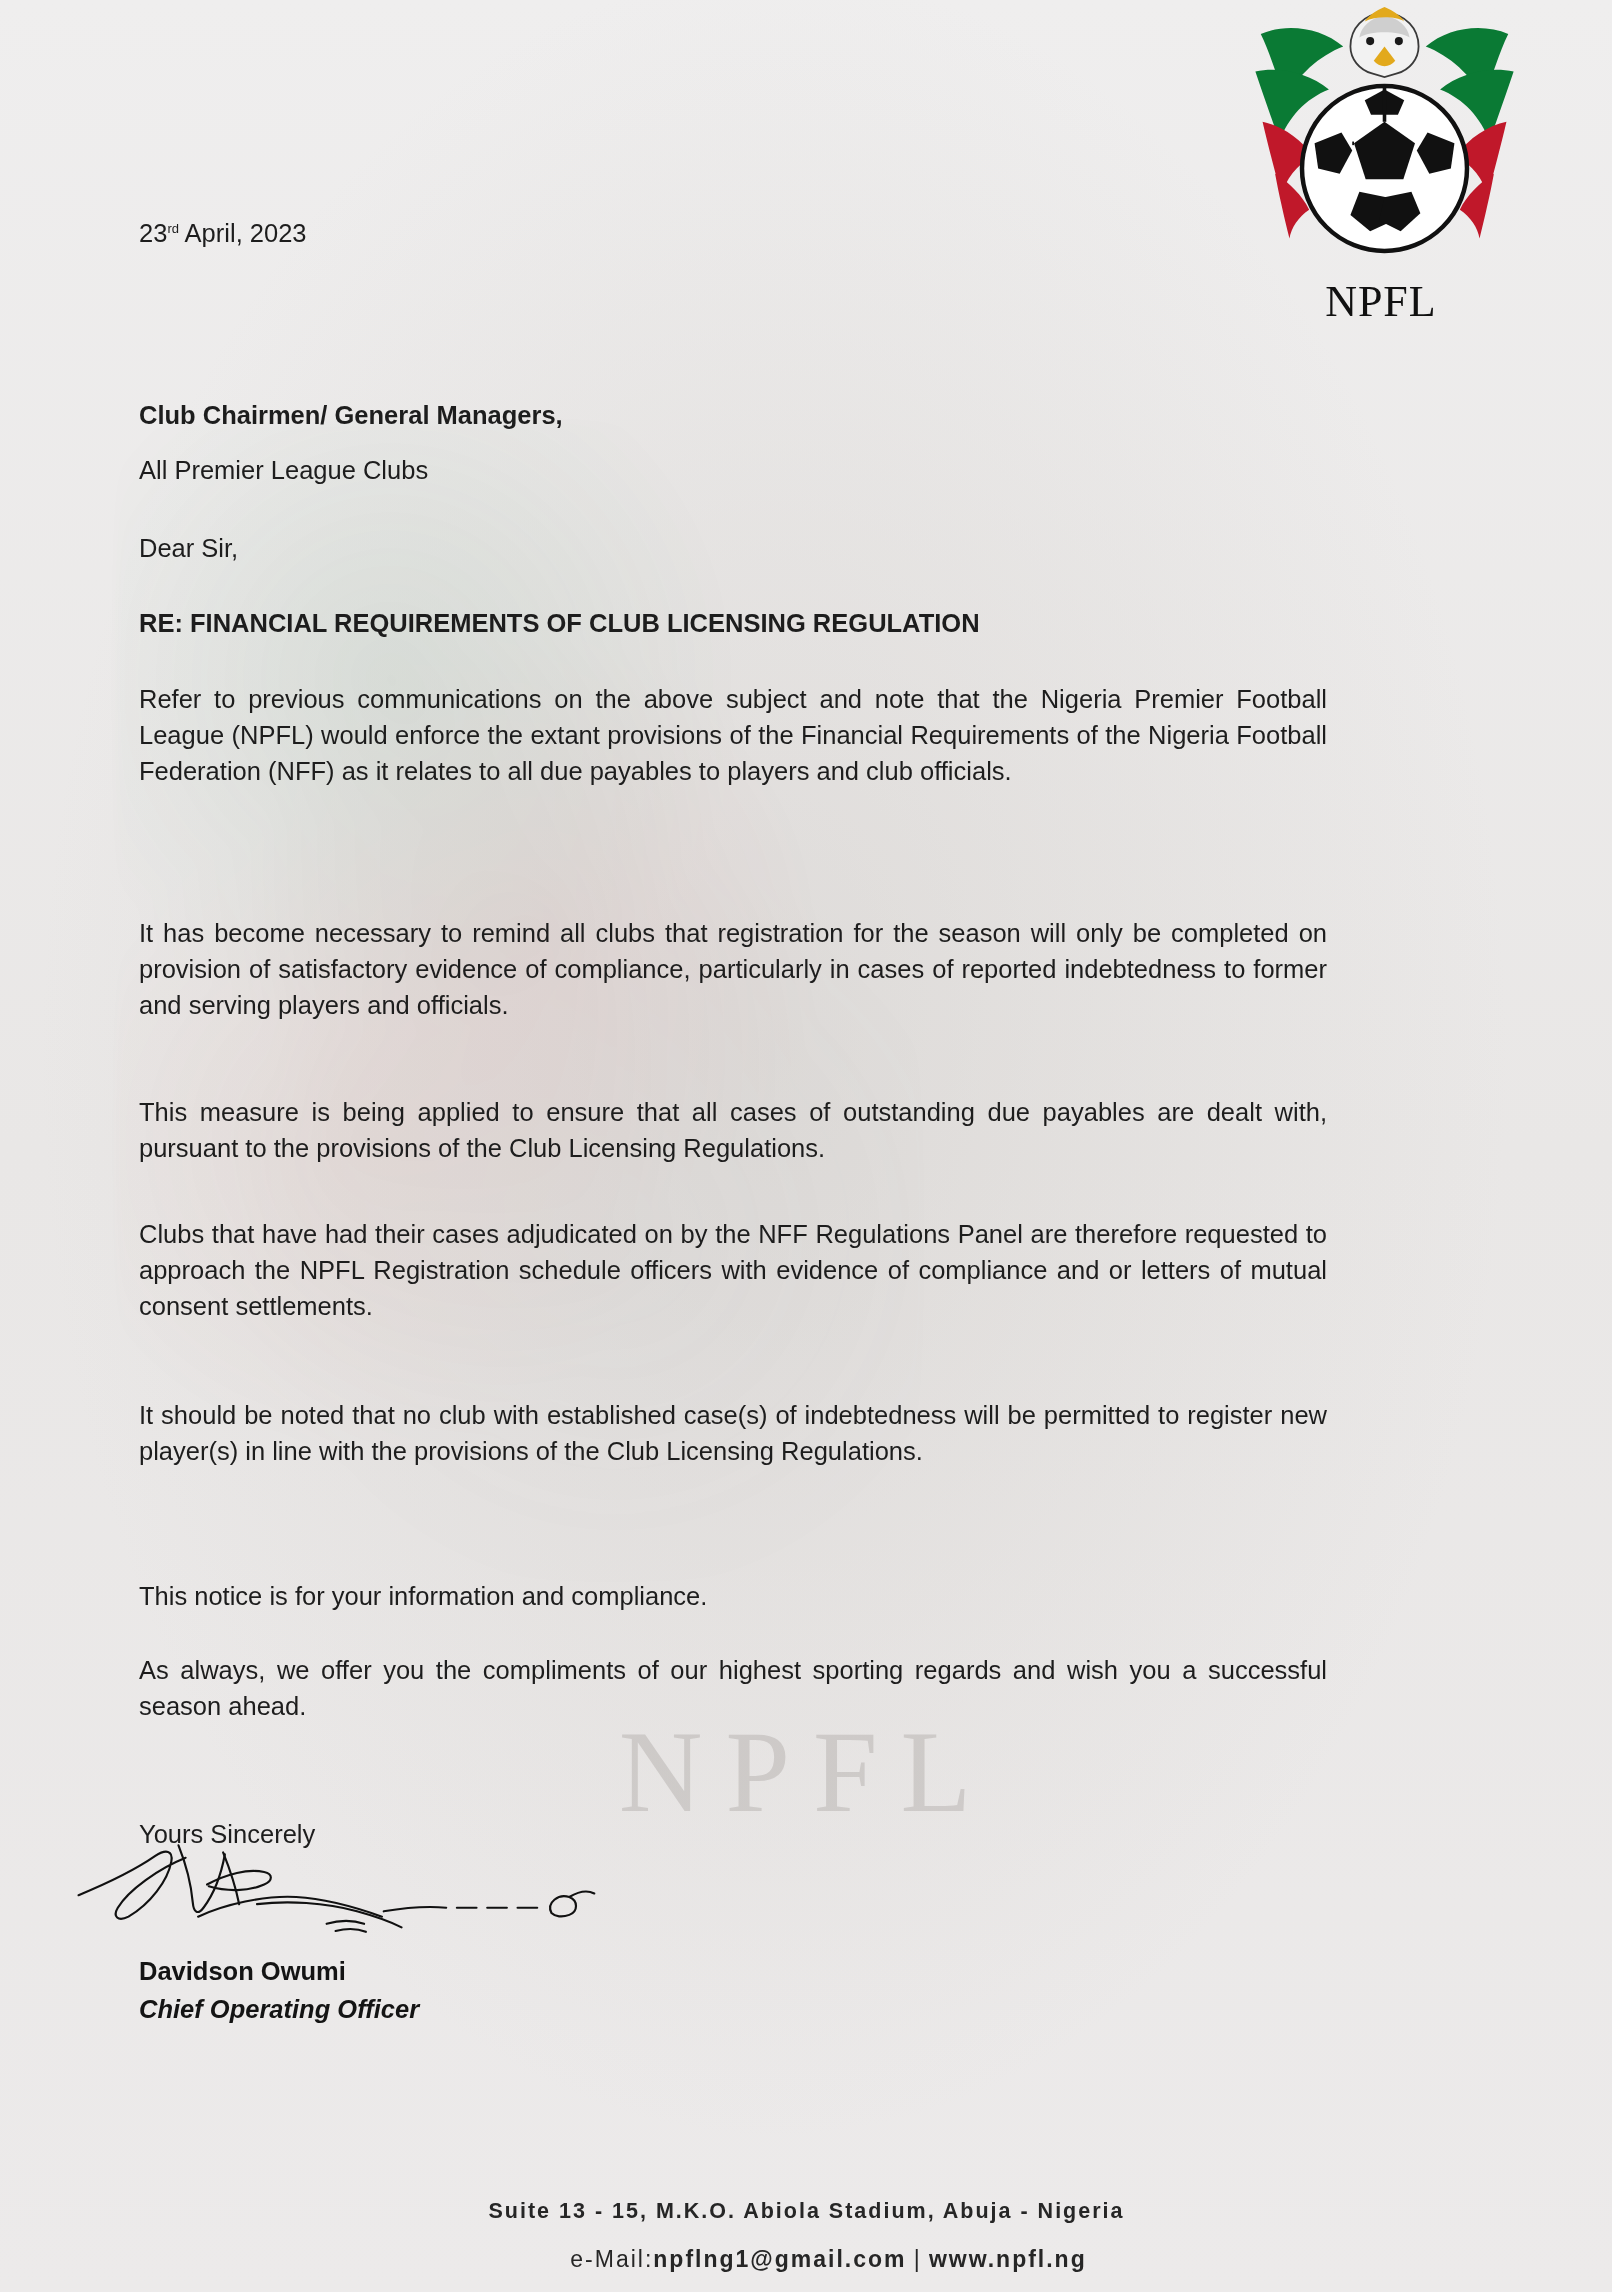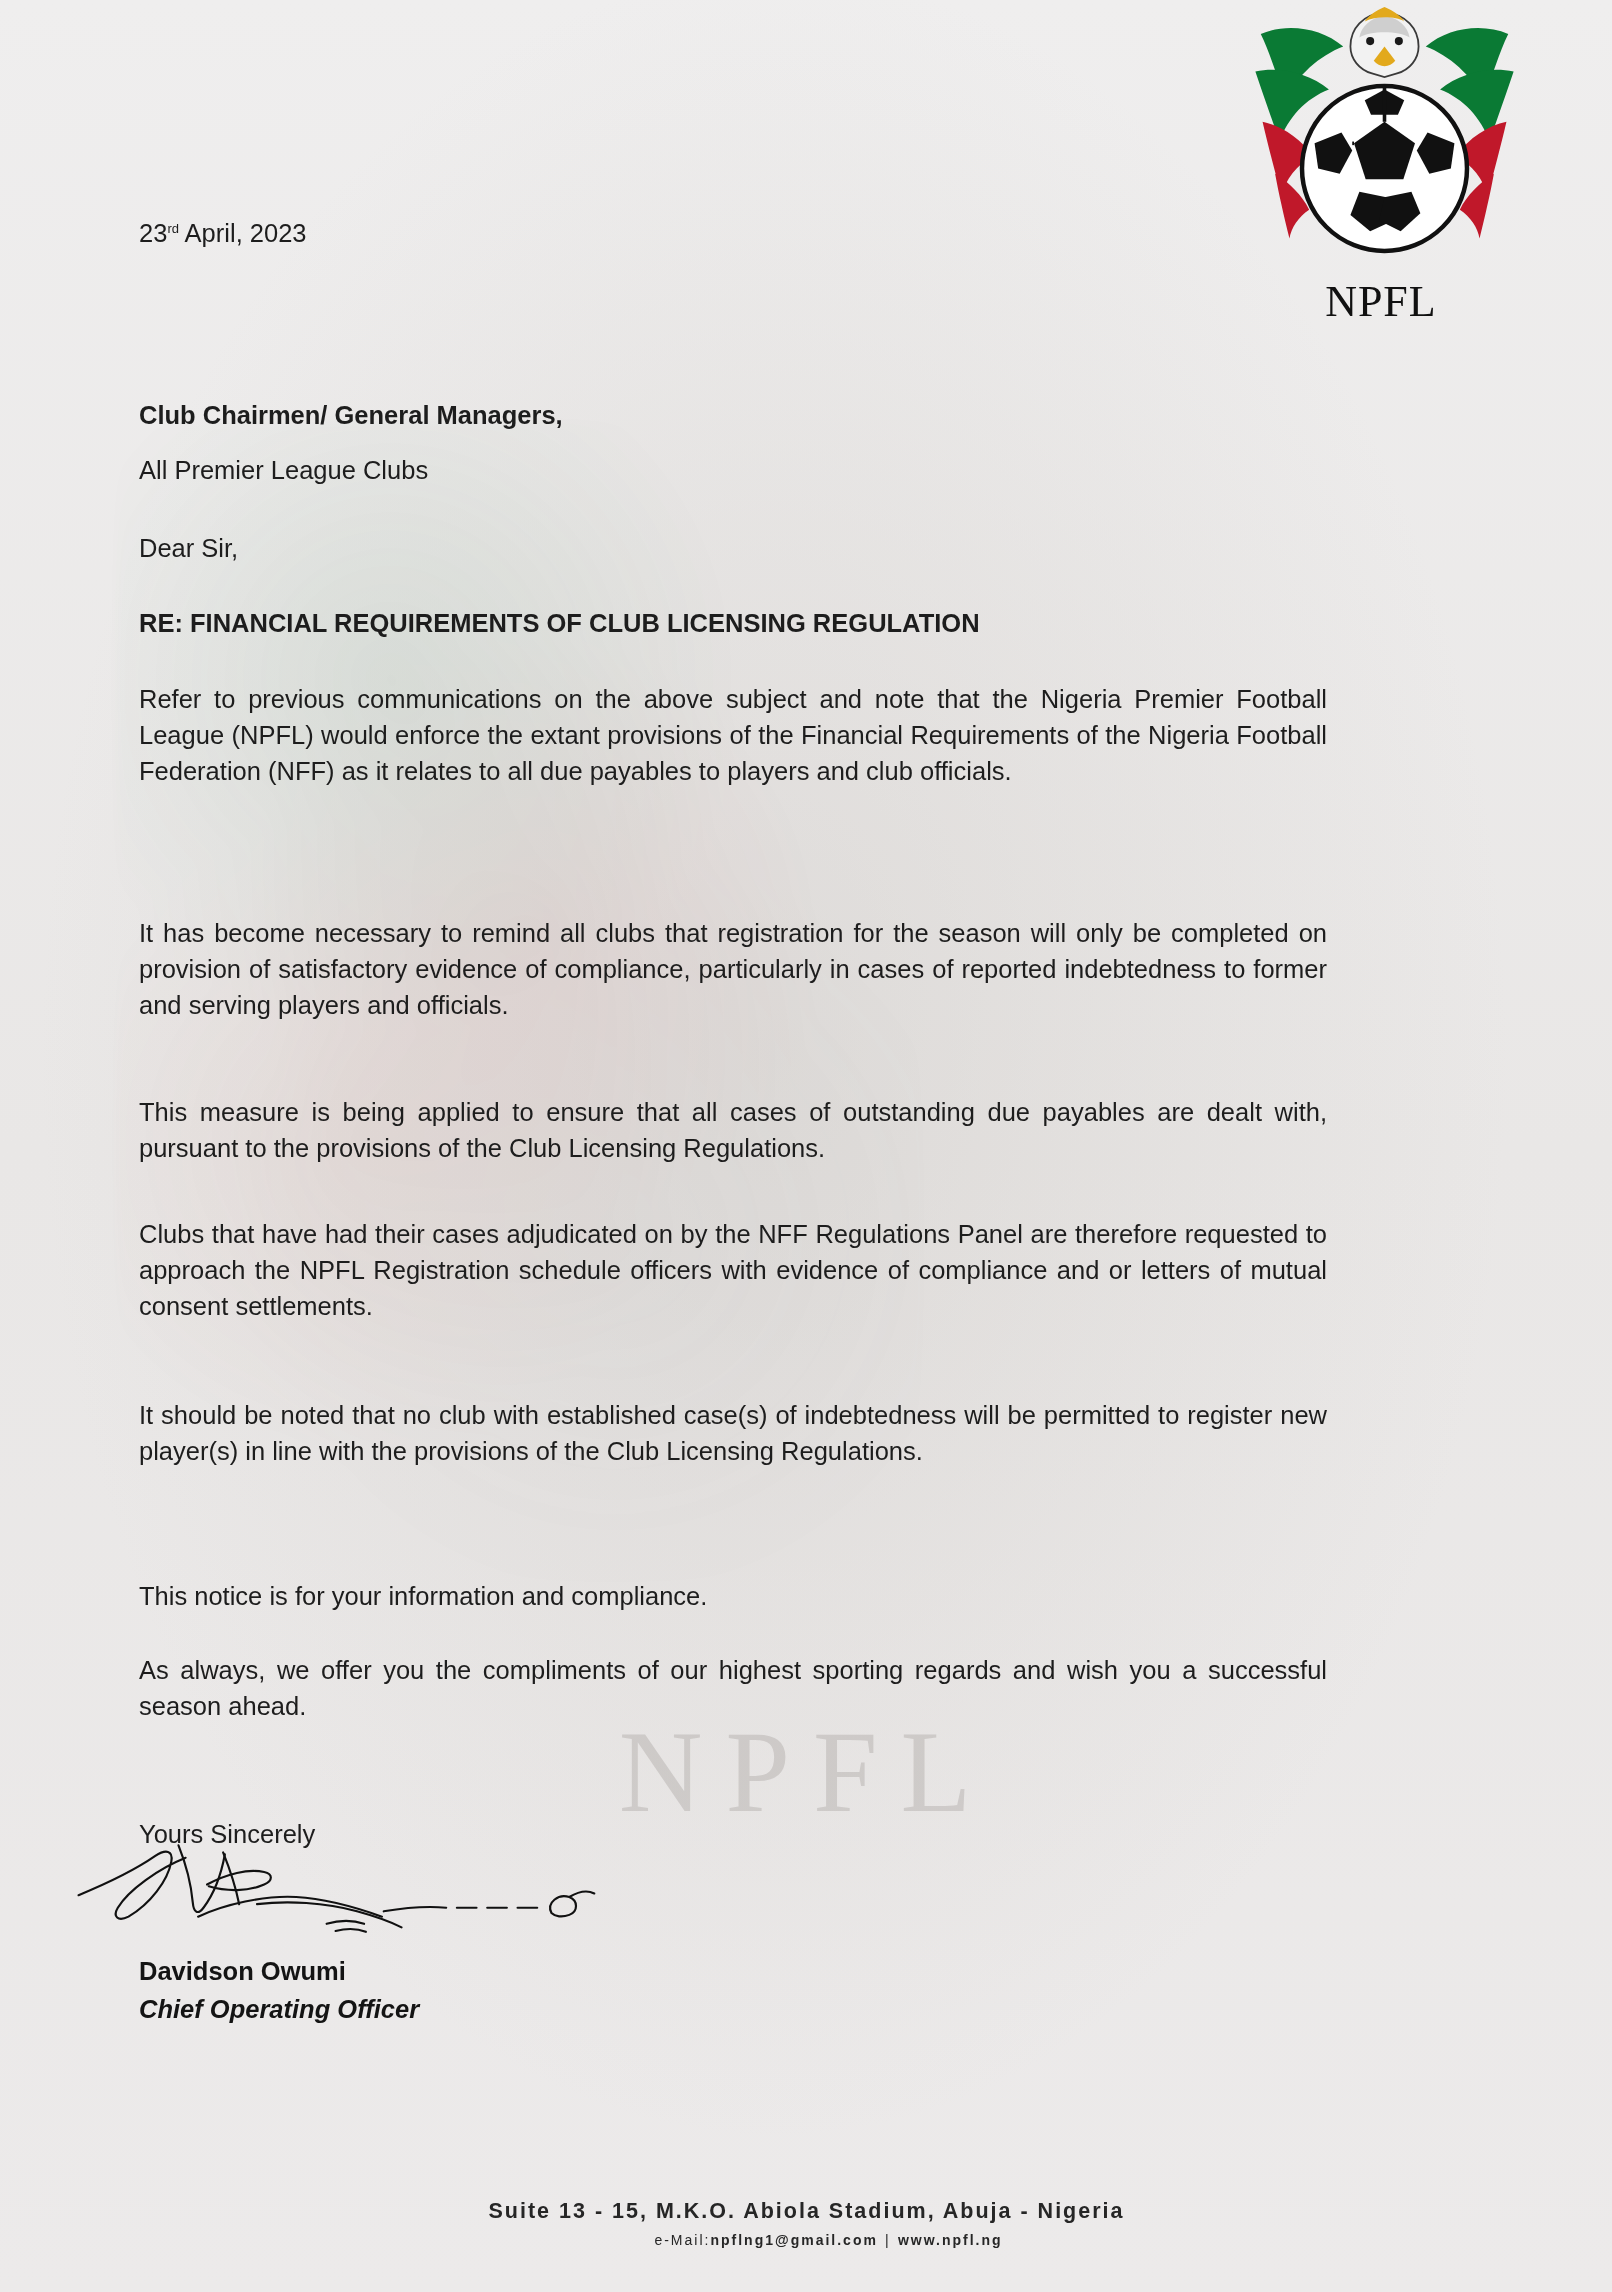--- a/index.html
+++ b/index.html
@@ -149,22 +149,22 @@
     top: 2199px;
     text-align: center;
     color: #262626;
   }
   .footer-line1 {
     font-size: 21.5px;
     font-weight: bold;
     letter-spacing: 2px;
   }
   .footer-line2 {
-    margin-top: 8px;
-    font-size: 14px;
+    margin-top: 22px;
+    font-size: 23px;
     letter-spacing: 2px;
     padding-left: 44px;
   }
   .footer-line2 .eml { font-weight: bold; }
   .footer-line2 .sep { padding: 0 7.2px; font-weight: normal; }
   .footer-line2 .web { font-weight: bold; }
 </style>
 </head>
 <body>
 

